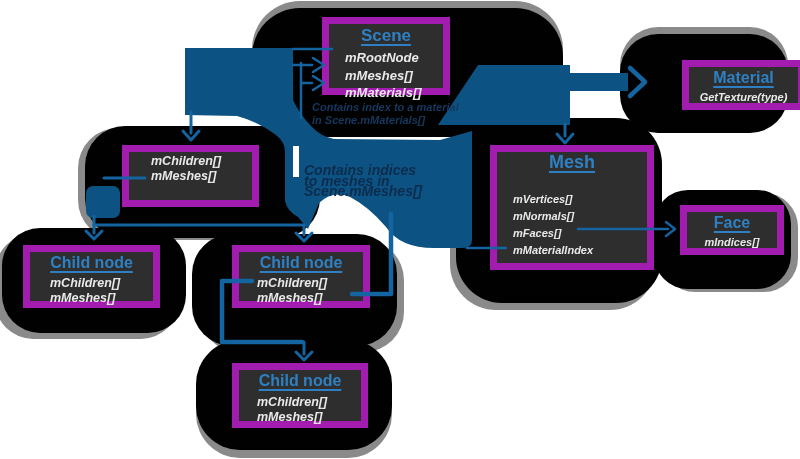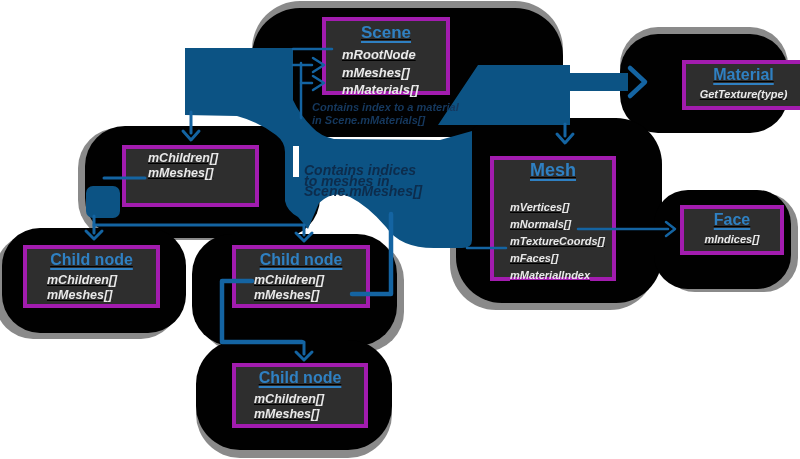--- a/index.html
+++ b/index.html
@@ -1,20 +1,20 @@
 <!DOCTYPE html>
 <html><head>
 <meta charset="utf-8">
 <style>
   html,body{margin:0;padding:0;background:#fff;}
   #stage{position:relative;width:800px;height:459px;background:#ffffff;overflow:hidden;
          font-family:"Liberation Sans",sans-serif;}
   .blob{position:absolute;background:#010101;}
   .layer{position:absolute;left:0;top:0;width:800px;height:459px;pointer-events:none;}
-  .box{position:absolute;background:#2e2e2e;border:4px solid #a21caf;box-sizing:border-box;z-index:30;text-decoration:underline;}
+  .box{position:absolute;background:#2e2e2e;border:7px solid #a21caf;box-sizing:border-box;z-index:30;}
   .box .title{text-align:center;font-weight:bold;color:#2f80c2;text-decoration:underline;
               text-underline-offset:3px;text-decoration-thickness:2px;margin-top:2px;}
   .fields{margin-top:3px;}
   .field{font-style:italic;font-weight:bold;color:#e9e9e9;white-space:nowrap;}
   .t17{font-size:17px;} .t16{font-size:16px;} .t18{font-size:18px;}
   .f13{font-size:13px;line-height:17.5px;} .f12{font-size:12.5px;line-height:14.5px;}
   .fm{font-size:11px;line-height:17px;}
   .fcenter{text-align:center;padding-left:0 !important;}
   .ann{position:absolute;z-index:50;font-weight:bold;font-style:italic;white-space:nowrap;}
   #ann-material{left:312px;top:101px;font-size:11px;line-height:12.5px;color:#16395f;}
@@ -54,26 +54,25 @@
     </div>
   </div>
 
   <div class="box" style="left:647px;top:60px;width:123px;height:50px;margin-left:35px;">
     <div class="title t16">Material</div>
     <div class="fields" style="margin-top:2px;">
       <div class="field fm fcenter">GetTexture(type)</div>
     </div>
   </div>
 
-  <div class="box" style="left:490px;top:156px;width:126px;height:125px;">
+  <div class="box" style="left:490px;top:145px;width:164px;height:125px;">
     <div class="title t18" style="margin-top:0;">Mesh</div>
     <div class="fields" style="padding-left:16px;margin-top:18px;">
       <div class="field fm">mVertices[]</div>
       <div class="field fm">mNormals[]</div>
-      <div class="field fm">mTextureCoords[]</div>
       <div class="field fm">mFaces[]</div>
       <div class="field fm">mMaterialIndex</div>
     </div>
   </div>
 
   <div class="box" style="left:680px;top:205px;width:104px;height:50px;">
     <div class="title t16">Face</div>
     <div class="fields" style="margin-top:2px;">
       <div class="field fm fcenter">mIndices[]</div>
     </div>

